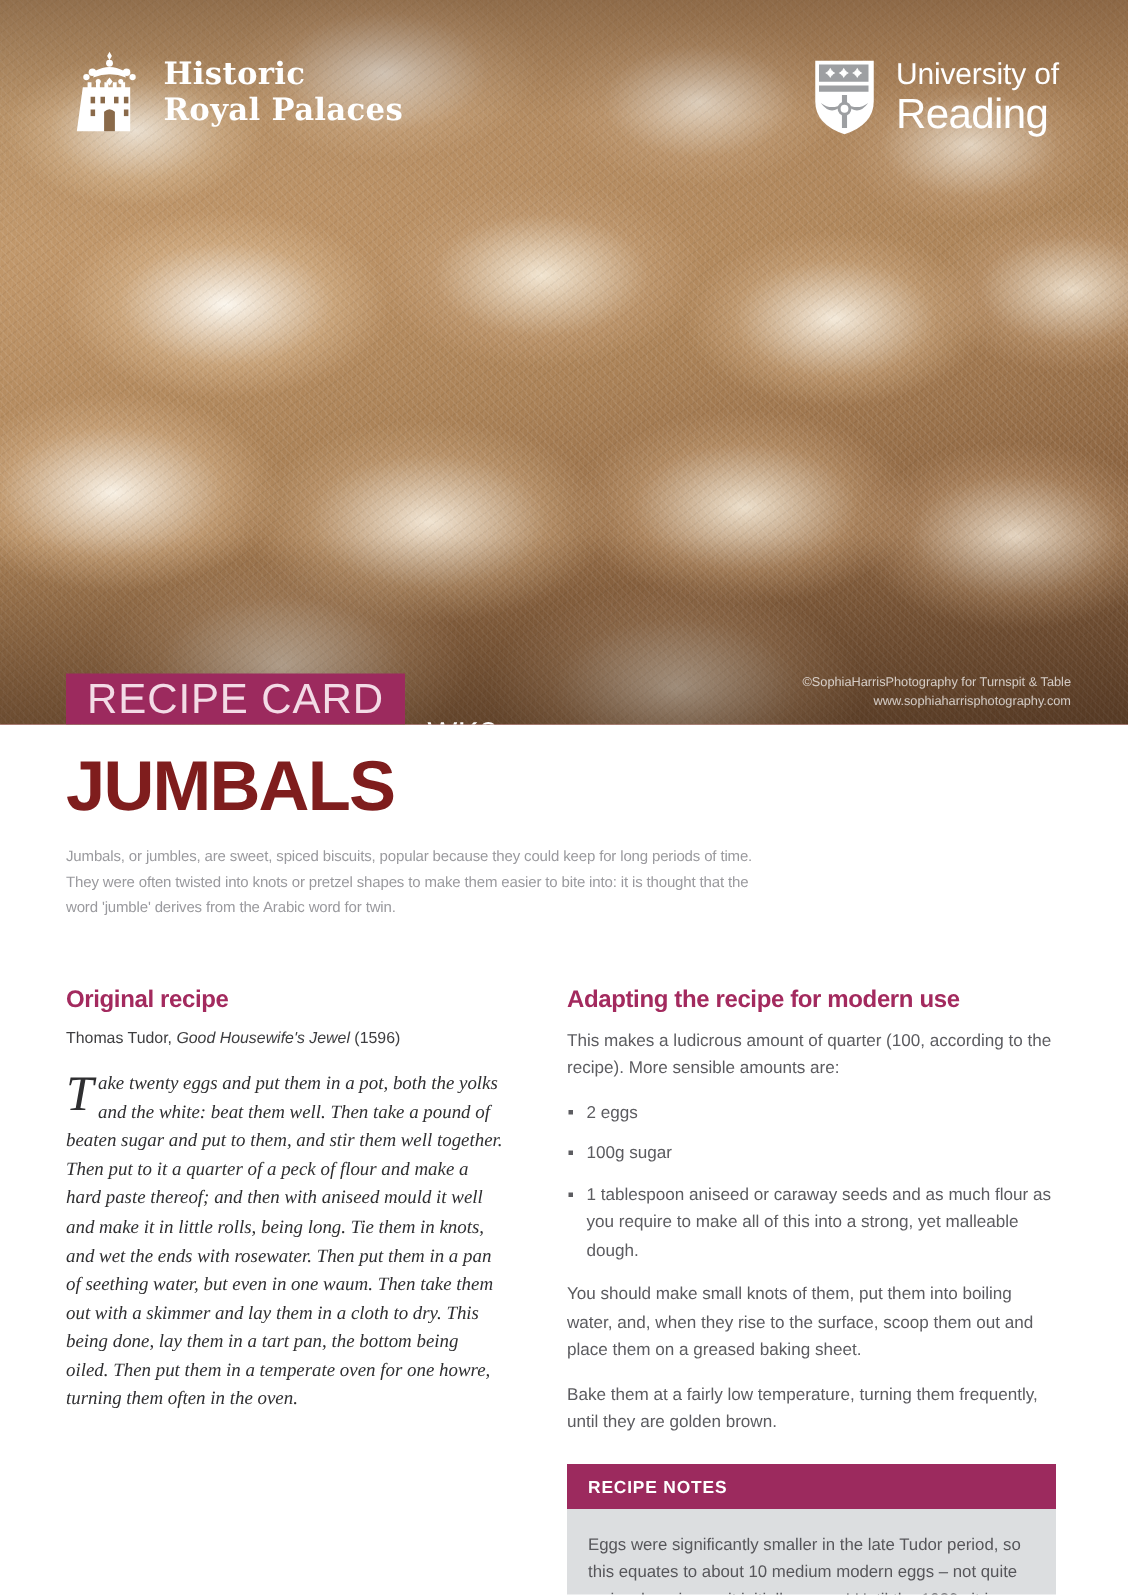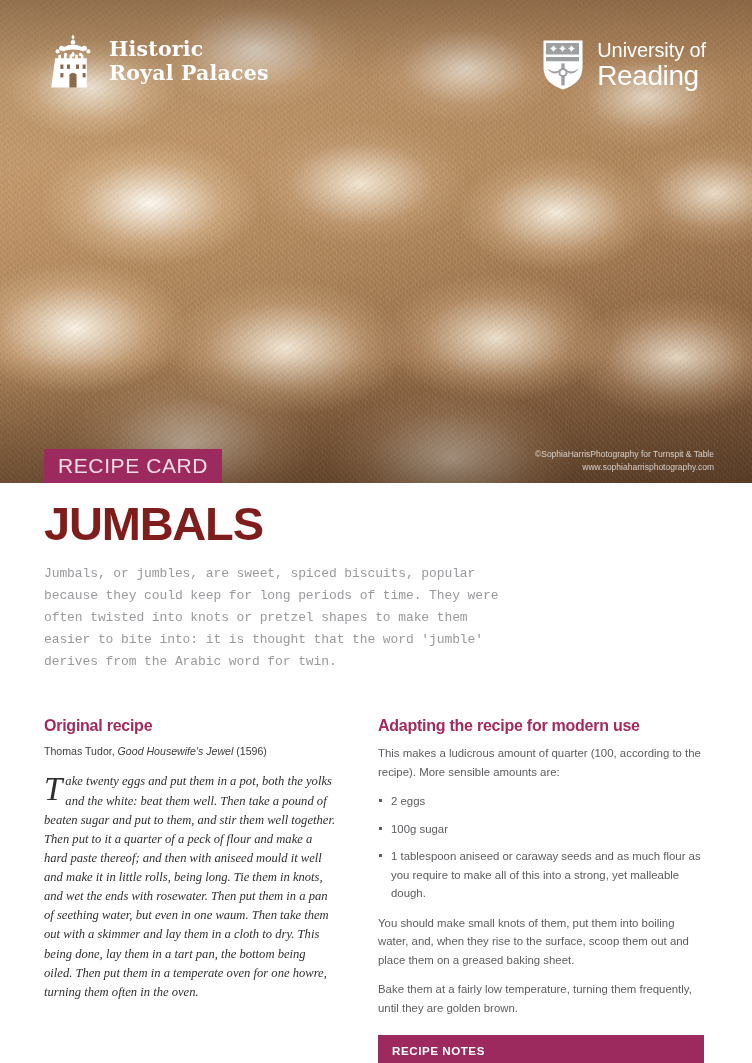--- a/index.html
+++ b/index.html
@@ -113,21 +113,21 @@
     position: absolute;
     left: 44px;
     bottom: 0;
     display: flex;
     height: 34px;
   }
 
   .tab-main {
     background: #9c2a5e;
     color: #f3dbe6;
-    font-size: 21px;
+    font-size: 28px;
     letter-spacing: .6px;
     padding: 0 14px 0 14px;
     display: flex;
     align-items: center;
   }
 
   .tab-week {
     background: #231f20;
     color: #ffffff;
     font-size: 21px;
@@ -162,24 +162,23 @@
     font-weight: bold;
     letter-spacing: -1.2px;
     line-height: 1;
     margin-top: 17px;
   }
 
   .intro {
     margin-top: 16px;
     width: 470px;
     color: #9a9a9e;
-    font-size: 13px;
+    font-size: 10px;
     line-height: 1.70;
     letter-spacing: -.1px;
-    font-family: Liberation Mono, monospace;
   }
 
   
   .columns {
     display: flex;
     gap: 42px;
     margin-top: 30px;
   }
 
   .col-left { width: 292px; }

